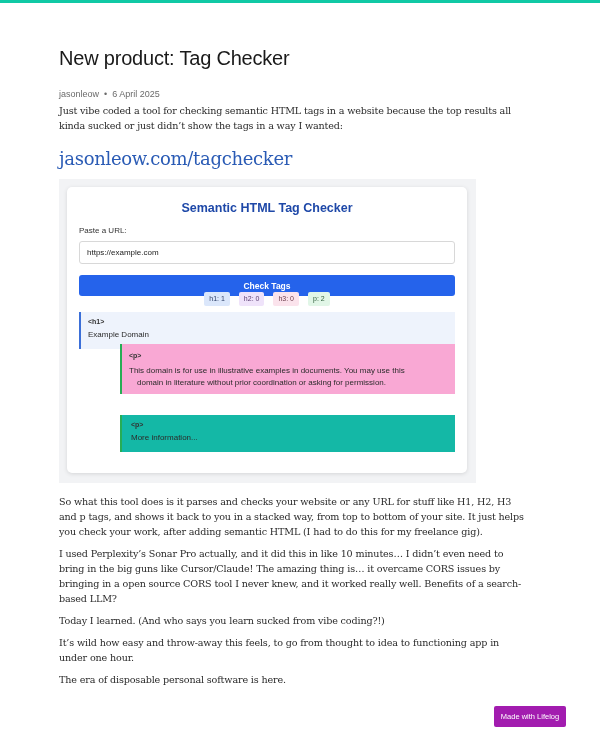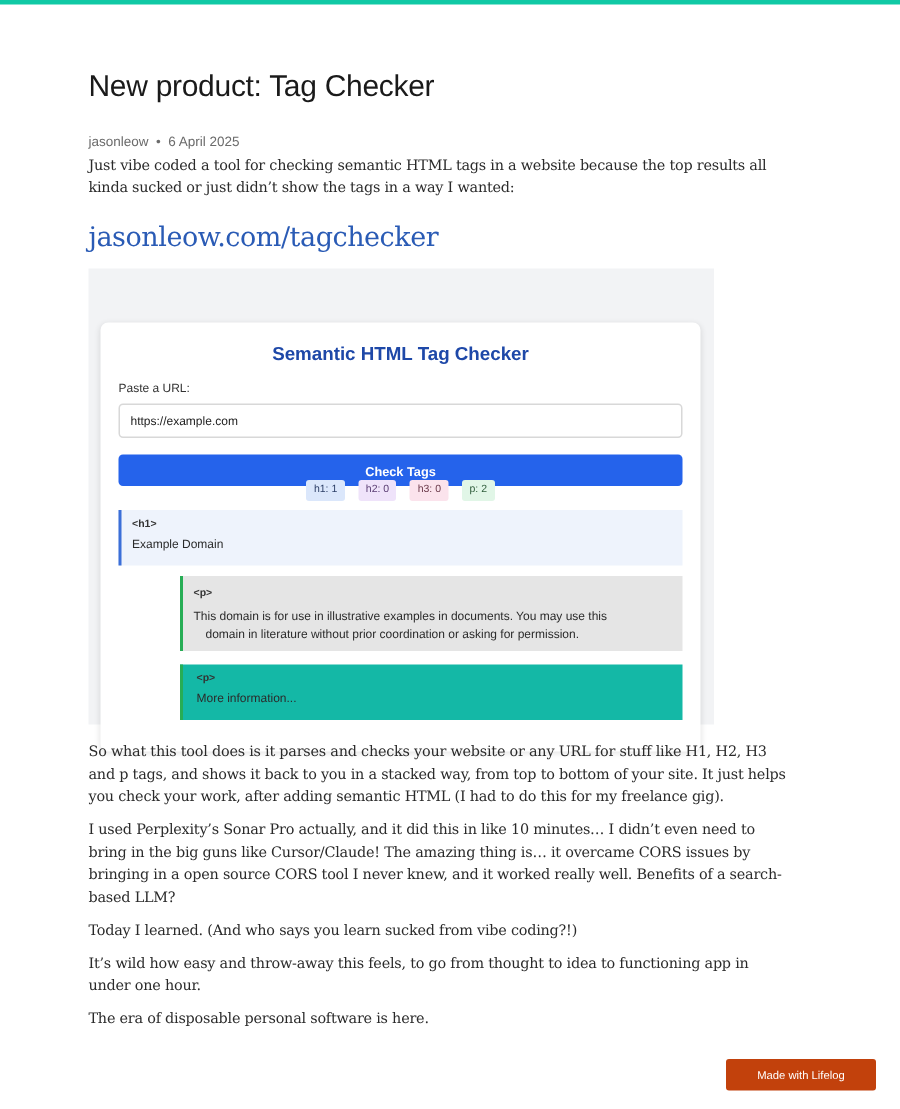--- a/index.html
+++ b/index.html
@@ -7,40 +7,40 @@
     body { position: relative; font-family: "Liberation Sans", sans-serif; color: #1f1f1f; }
     .top-bar { position: absolute; left: 0; top: 0; width: 600px; height: 3px; background: #10c9a5; }
     .article { position: absolute; left: 59px; top: 44px; width: 470px; }
     .title { font-family: "Liberation Sans", sans-serif; font-size: 20px; font-weight: 400; color: #1a1a1a; letter-spacing: -0.2px; line-height: 28px; }
     .meta { margin-top: 16px; font-size: 9px; color: #6b6b6b; line-height: 12px; }
     .meta .dot { margin: 0 5px; }
     .para { font-family: "DejaVu Serif", serif; font-size: 9.6px; line-height: 15px; color: #2a2a2a; letter-spacing: -0.15px; }
     .intro { margin-top: 3px; }
     .link { display: block; margin-top: 17px; font-family: "DejaVu Serif", serif; font-size: 18px; color: #2a5bb5; text-decoration: none; line-height: 18px; letter-spacing: -0.3px; }
     .shot { position: absolute; left: 59px; top: 179px; width: 417px; height: 304px; background: #f2f3f5; }
-    .card { position: absolute; left: 8px; top: 8px; width: 400px; height: 286px; background: #fff; border-radius: 5px; box-shadow: 0 1px 4px rgba(0,0,0,0.12); margin-top: 28px; }
+    .card { position: absolute; left: 8px; top: 8px; width: 400px; height: 286px; background: #fff; border-radius: 5px; box-shadow: 0 1px 4px rgba(0,0,0,0.12); }
     .card-title { position: absolute; left: 0; width: 100%; top: 14px; text-align: center; font-size: 12.5px; font-weight: 700; color: #1e48a8; }
     .url-label { position: absolute; left: 12px; top: 39px; font-size: 8px; color: #333; }
     .url-input { position: absolute; left: 12px; top: 54px; width: 376px; height: 23px; border: 1px solid #d8d8d8; border-radius: 3px; font-size: 8px; padding-left: 7px; color: #222; font-family: "Liberation Sans", sans-serif; background: #fff; }
     .check-btn { position: absolute; left: 12px; top: 88px; width: 376px; height: 21px; background: #2563eb; color: #fff; border: none; border-radius: 3px; font-size: 8.5px; font-weight: 700; font-family: "Liberation Sans", sans-serif; }
     .counts { position: absolute; left: 0; width: 100%; top: 105px; display: flex; justify-content: center; gap: 9px; }
     .badge { font-size: 7px; padding: 2px 5px; border-radius: 2px; line-height: 10px; }
     .b-h1 { background: #dbe7fb; color: #2c3e66; }
     .b-h2 { background: #efe3fa; color: #5a3d73; }
     .b-h3 { background: #fbe3ec; color: #6b3a4a; }
     .b-p { background: #e1f6e7; color: #2f5d3b; }
     .block { position: absolute; font-size: 8px; color: #2b2b2b; }
     .block .tag { font-size: 7px; font-weight: 700; color: #333; margin-bottom: 5px; }
     .blk-h1 { left: 12px; top: 125px; width: 376px; height: 37px; background: #eef3fc; border-left: 2px solid #3b6fd8; padding: 6px 7px; }
-    .blk-p1 { left: 53px; top: 169px; width: 335px; height: 50px; background: #e5e5e5; border-left: 2px solid #27ad55; padding: 6px 7px; line-height: 12.5px; }
+    .blk-p1 { left: 53px; top: 157px; width: 335px; height: 50px; background: #f9a8d4; border-left: 2px solid #27ad55; padding: 6px 7px; line-height: 12.5px; }
     .blk-p1 .cont { padding-left: 8px; display: block; }
     .blk-p2 { left: 53px; top: 228px; width: 335px; height: 37px; background: #14b8a6; border-left: 2px solid #27ad55; padding: 6px 9px; }
     .body-paras { position: absolute; left: 59px; top: 494px; width: 470px; }
     .body-paras .para { margin-bottom: 7px; }
-    .made-with { position: absolute; left: 484px; top: 706px; width: 100px; height: 21px; background: #c2410c; color: #fff; border-radius: 2px; font-size: 7.5px; display: flex; align-items: center; justify-content: center; font-family: "Liberation Sans", sans-serif; text-decoration: none; }
+    .made-with { position: absolute; left: 494px; top: 706px; width: 72px; height: 21px; background: #a21caf; color: #fff; border-radius: 2px; font-size: 7.5px; display: flex; align-items: center; justify-content: center; font-family: "Liberation Sans", sans-serif; text-decoration: none; }
   </style>
 </head>
 <body>
 
 <div class="top-bar"></div>
 
 <article class="article">
   <h1 class="title">New product: Tag Checker</h1>
   <div class="meta">
     <span>jasonleow</span><span class="dot">•</span><span>6 April 2025</span>

